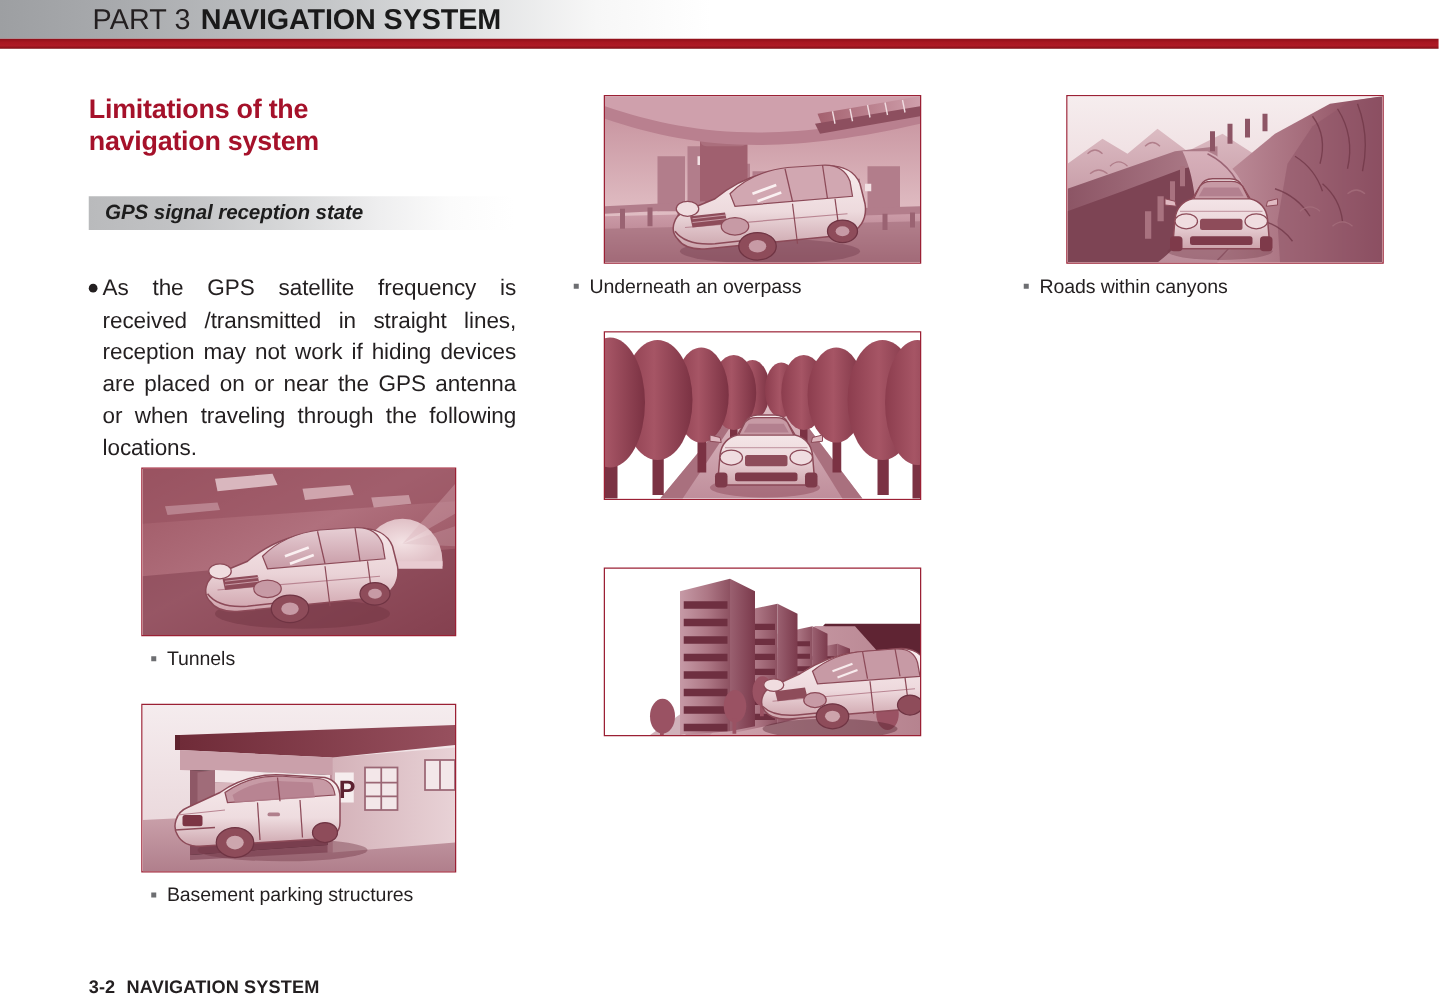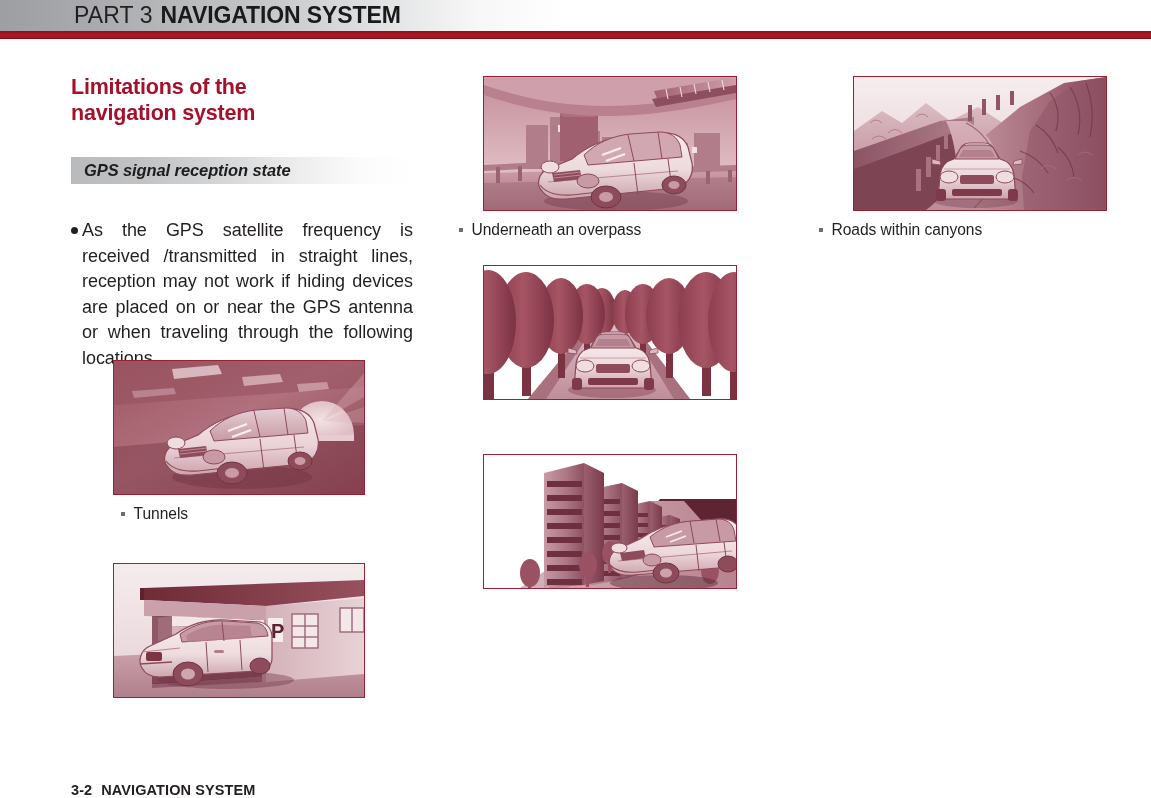--- a/index.html
+++ b/index.html
@@ -133,21 +133,21 @@
     display: inline-block;
     width: 3.5px;
     height: 3.5px;
     background: #6d6e71;
     vertical-align: middle;
     margin-right: 9px;
     margin-bottom: 2px;
   }
 
   
-  #fig-tunnels         { left: 113px; top: 360px; }
+  #fig-tunnels         { left: 113px; top: 374px; }
   #fig-tunnels .figure-frame   { width: 250px; height: 133px; }
   #fig-tunnels .caption        { top: 145px; }
 
   #fig-basement        { left: 113px; top: 563px; }
   #fig-basement .figure-frame  { width: 250px; height: 133px; }
   #fig-basement .caption       { top: 145px; }
 
   #fig-overpass        { left: 483px; top: 76px; }
   #fig-overpass .figure-frame  { width: 252px; height: 133px; }
   #fig-overpass .caption       { top: 145px; left: -24px; }
@@ -359,20 +359,23 @@
         <path d="M92 78 L94 108" stroke="#8c4a58" stroke-width="1" fill="none"></path>
         <path d="M126 76 L128 106" stroke="#8c4a58" stroke-width="1" fill="none"></path>
 
         <rect x="100" y="86" width="10" height="3" rx="1.5" fill="#b07f8c"></rect>
 
         <ellipse cx="74" cy="110" rx="15" ry="12" fill="#8e4c5a" stroke="#6f3443" stroke-width="1"></ellipse>
         <ellipse cx="74" cy="110" rx="7" ry="5.5" fill="#cda6ae"></ellipse>
         <ellipse cx="146" cy="102" rx="10" ry="8" fill="#8e4c5a" stroke="#6f3443" stroke-width="1"></ellipse>
       </g>
     </svg>
+  </div>
+  <div class="caption">
+    <span class="sqb"></span><span>Basement parking structures</span>
   </div>
 </div>
 
 <div class="figure" id="fig-overpass">
   <div class="figure-frame">
     <svg width="252" height="133" viewBox="0 0 252 133">
       <defs>
         <linearGradient id="ovSky" x1="0" y1="0" x2="0" y2="1">
           <stop offset="0%" stop-color="#c48e9a"></stop>
           <stop offset="60%" stop-color="#dcb6bd"></stop>

